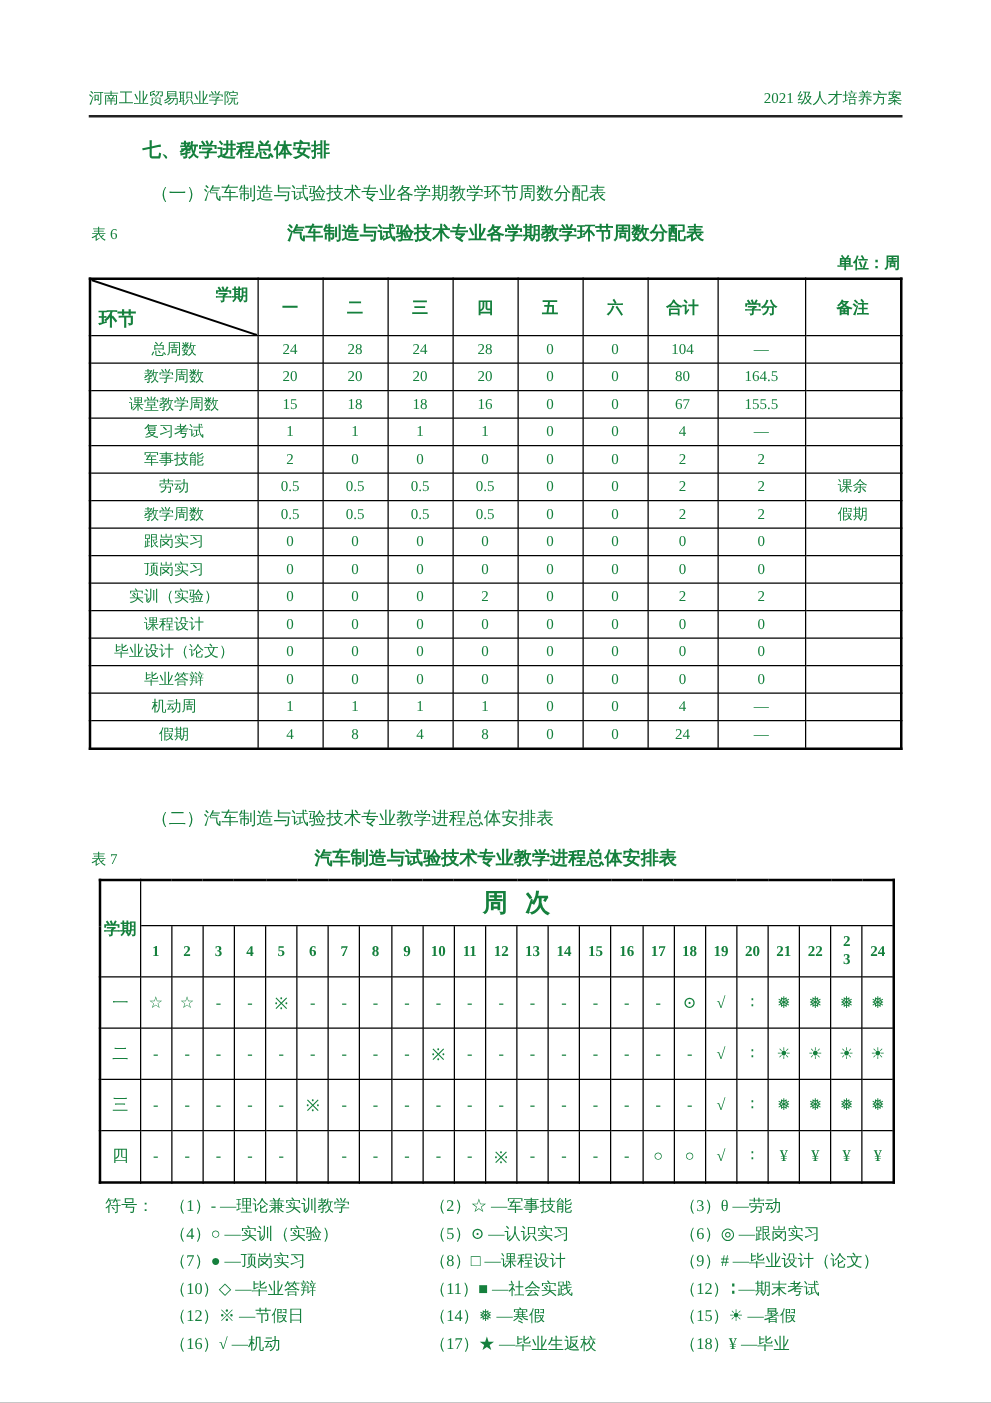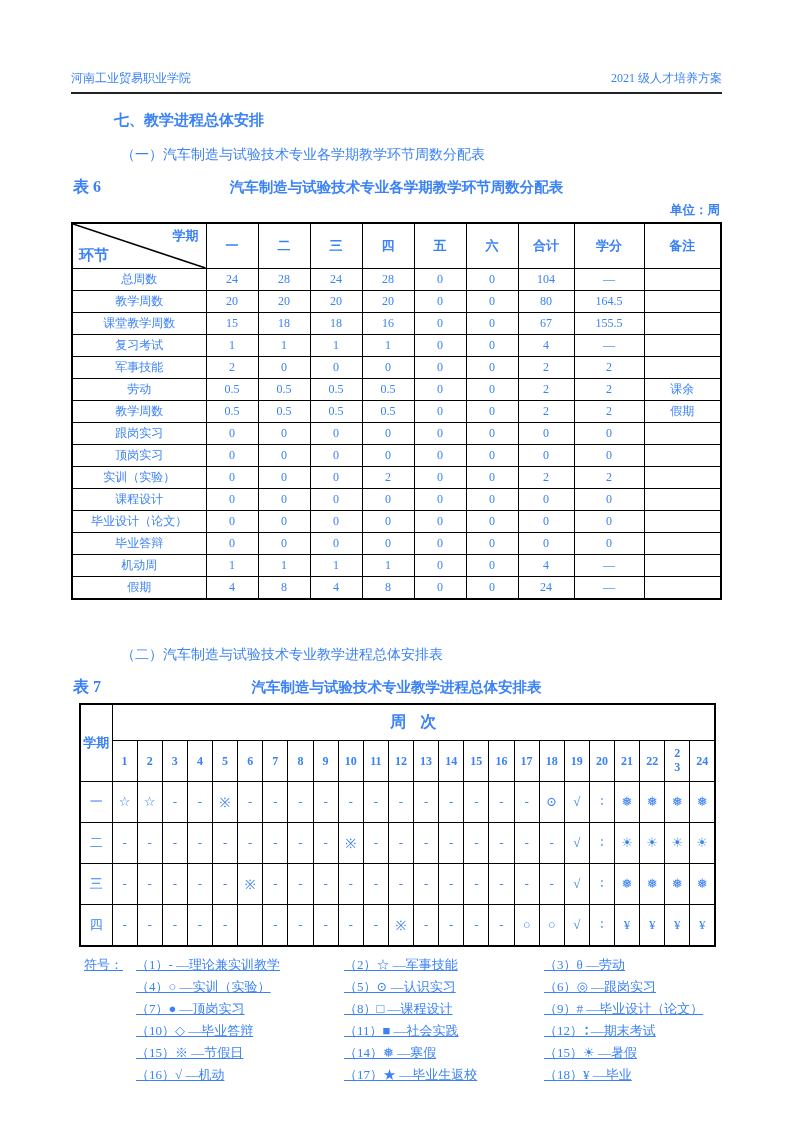--- a/index.html
+++ b/index.html
@@ -1,52 +1,52 @@
 <!DOCTYPE html>
 <html><head>
 <meta charset="utf-8">
 <style>
   html,body{margin:0;padding:0;background:#9a9a9a;}
   .page{width:793px;height:1122px;margin:0 auto;background:#ffffff;position:relative;
-        font-family:"Liberation Serif","DejaVu Serif",serif;color:#3b82f6;overflow:hidden;}
+        font-family:"Liberation Serif","DejaVu Serif",serif;color:#15803d;overflow:hidden;}
   .content{padding:0 71px;}
 
   .doc-header{display:flex;justify-content:space-between;align-items:flex-end;
               padding-top:70px;padding-bottom:5px;border-bottom:2px solid #222;font-size:12px;}
 
   .sec-title{font-size:15px;font-weight:bold;margin:17px 0 0 43px;}
   .sub-title{font-size:14px;font-weight:normal;margin:16px 0 0 50px;}
 
   .caption{position:relative;margin-top:13px;text-align:center;font-size:14.5px;font-weight:bold;height:20px;line-height:20px;}
-  .caption .tno{position:absolute;left:2px;bottom:0;font-size:16px;font-weight:bold;}
+  .caption .tno{position:absolute;left:2px;bottom:0;font-size:12px;font-weight:normal;}
   .unit{text-align:right;font-weight:bold;font-size:12.5px;margin:5px 2px 3px 0;}
 
   table{border-collapse:collapse;table-layout:fixed;}
   .t6{width:649px;border:2px solid #000;}
   .t6 th,.t6 td{border:1px solid #000;text-align:center;padding:0;overflow:hidden;}
   .t6 thead th{height:44px;font-size:13px;font-weight:bold;}
   .t6 td{height:21px;font-size:12px;}
 
   .corner{position:relative;}
   .corner svg{position:absolute;top:0;left:0;width:100%;height:100%;}
   .corner .ctop{position:absolute;top:3px;right:7px;font-size:13px;font-weight:bold;}
   .corner .cbot{position:absolute;bottom:3px;left:6px;font-size:15px;font-weight:bold;}
 
   .t7wrap{margin-left:8px;margin-top:6px;}
   .t7{width:637px;border:2px solid #000;}
   .t7 th,.t7 td{border:1px solid #000;text-align:center;padding:0;overflow:hidden;}
   .t7 .semh{font-size:13px;font-weight:bold;line-height:1.3;}
-  .t7 .weekh{height:35px;font-size:16px;font-weight:bold;letter-spacing:14px;text-indent:14px;}
+  .t7 .weekh{height:35px;font-size:20px;font-weight:bold;letter-spacing:14px;text-indent:14px;}
   .t7 .wkno{height:40px;font-size:12px;font-weight:bold;}
   .t7 .stack{display:inline-block;width:11px;word-break:break-all;line-height:1.1;}
   .t7 td{height:40px;font-size:13px;}
   .t7 td.lbl7{font-size:13px;}
 
   .legend{font-size:13px;margin-top:9px;}
-  .lg-row{display:flex;margin-top:5px;line-height:17px;text-decoration:underline;}
+  .lg-row{display:flex;margin-top:5px;line-height:17px;}
   .lg-pre{flex:0 0 65px;padding-left:13px;box-sizing:border-box;}
   .lg-c1{flex:0 0 208px;}
   .lg-c2{flex:0 0 200px;}
   .lg-c3{flex:1 1 auto;}
 </style>
 </head>
 <body>
 
 <div class="page">
   <div class="content">
@@ -459,21 +459,21 @@
         <span class="lg-c3">（9）# —毕业设计（论文）</span>
       </div>
       <div class="lg-row">
         <span class="lg-pre"></span>
         <span class="lg-c1">（10）◇ —毕业答辩</span>
         <span class="lg-c2">（11）■ —社会实践</span>
         <span class="lg-c3">（12）∶ —期末考试</span>
       </div>
       <div class="lg-row">
         <span class="lg-pre"></span>
-        <span class="lg-c1">（15）※ —节假日</span>
+        <span class="lg-c1">（12）※ —节假日</span>
         <span class="lg-c2">（14）❅ —寒假</span>
         <span class="lg-c3">（15）☀ —暑假</span>
       </div>
       <div class="lg-row">
         <span class="lg-pre"></span>
         <span class="lg-c1">（16）√ —机动</span>
         <span class="lg-c2">（17）★ —毕业生返校</span>
         <span class="lg-c3">（18）¥ —毕业</span>
       </div>
     </div>

